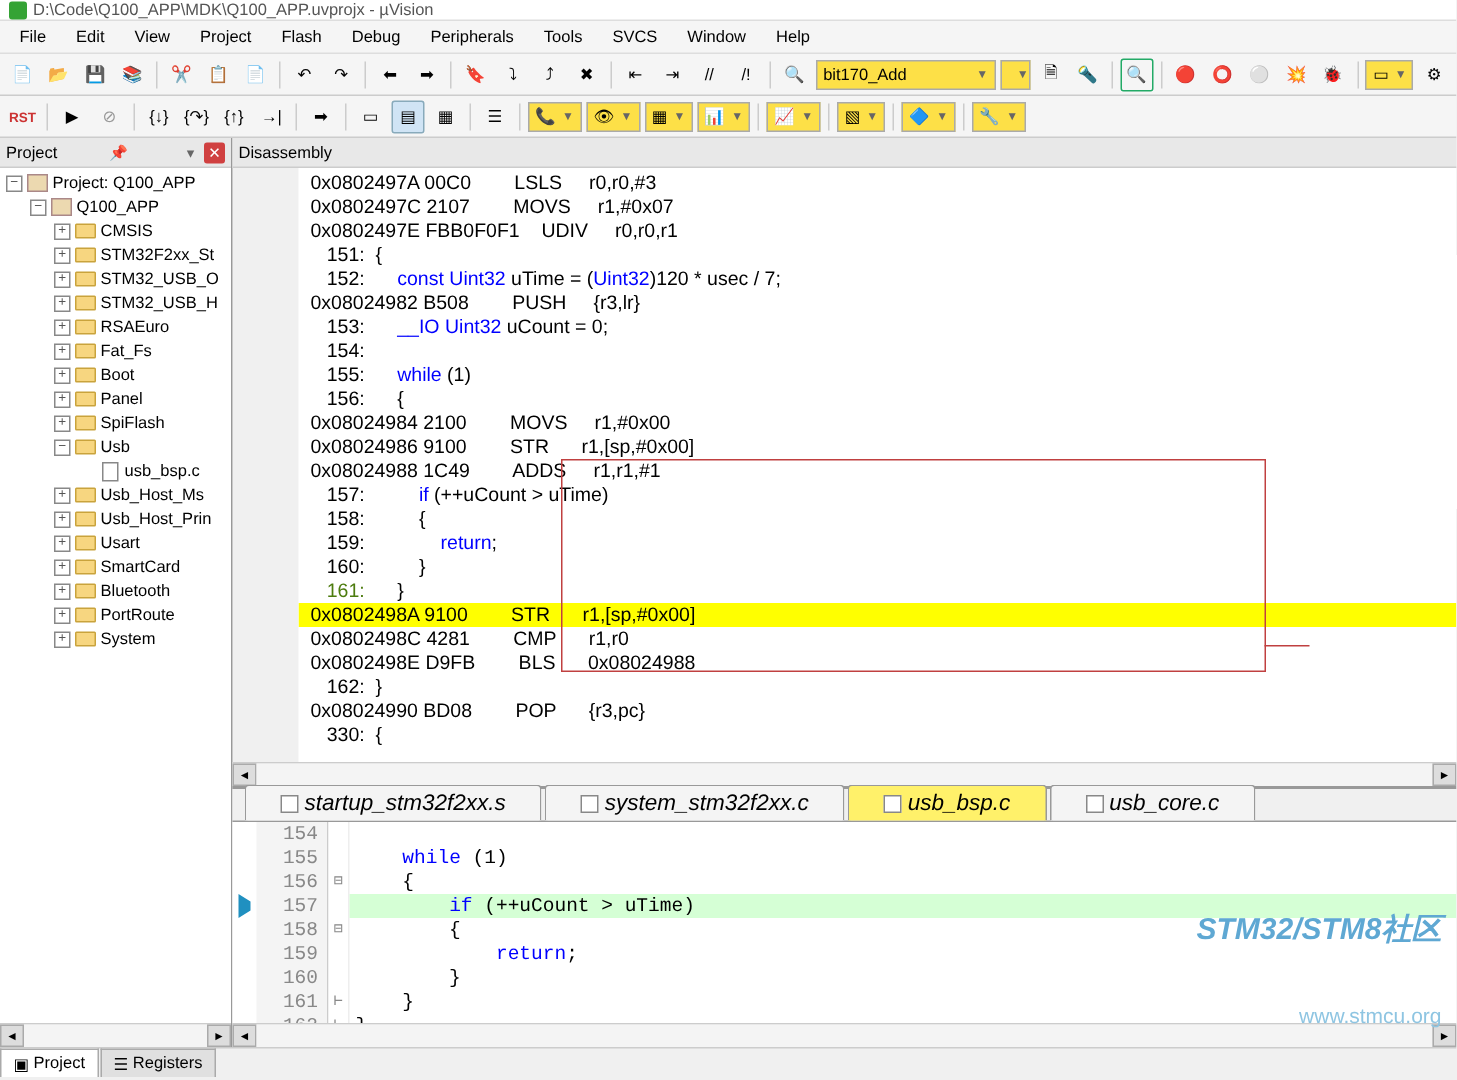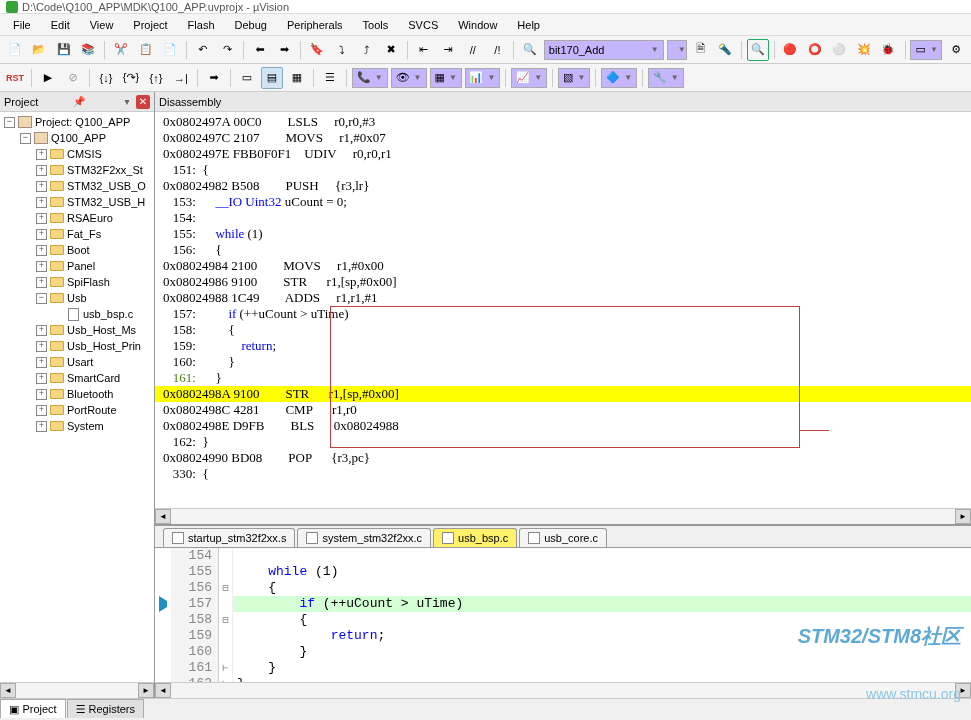--- a/index.html
+++ b/index.html
@@ -4,21 +4,21 @@
 <style>
 * { margin:0; padding:0; box-sizing:border-box; }
 body { font-family: Tahoma, Arial, sans-serif; font-size:11px; background:#f0f0f0; overflow:hidden; width:971px; height:720px; position:relative; }
 .title-bar { height:14px; background:#fff; padding:0 6px; font-size:11px; color:#555; display:flex; align-items:center; border-bottom:1px solid #ddd; }
 .title-bar .icon { width:12px;height:12px;background:#35a335;margin-right:4px;border-radius:2px; }
 .menu-bar { height:22px; background:#f5f5f5; display:flex; align-items:center; padding:0 4px; gap:2px; border-bottom:1px solid #ddd;}
 .menu-bar span { padding:3px 9px; cursor:pointer; }
 .toolbar { height:28px; background:#f5f5f5; display:flex; align-items:center; padding:2px 4px; gap:3px; border-bottom:1px solid #ccc;}
 .toolbar .tb-btn { width:22px; height:22px; display:flex; align-items:center; justify-content:center; cursor:pointer; border:1px solid transparent; border-radius:2px;}
 .toolbar .sep { width:1px; height:18px; background:#ccc; margin:0 2px;}
-.toolbar .combo { height:20px; border:1px solid #aaa; background:#c4b5fd; padding:0 4px; display:flex; align-items:center; min-width:120px; font-size:11px; gap:4px;}
+.toolbar .combo { height:20px; border:1px solid #aaa; background:#fde047; padding:0 4px; display:flex; align-items:center; min-width:120px; font-size:11px; gap:4px;}
 .toolbar .combo .dd { margin-left:auto; font-size:8px; color:#666;}
 
 .main-split { display:flex; height:606px; }
 .project-panel { width:155px; background:#fff; border-right:1px solid #999; display:flex; flex-direction:column;}
 .panel-header { height:20px; background:#e8e8e8; display:flex; align-items:center; padding:0 4px; font-size:11px; border-bottom:1px solid #ccc;}
 .panel-header .hdr-btn { width:14px;height:14px;margin-left:auto;font-size:10px;color:#666;display:flex;align-items:center;justify-content:center;cursor:pointer;}
 .panel-header .hdr-btn.red { background:#d04040;color:#fff;border-radius:2px;margin-left:2px;}
 .tree { flex:1; overflow:auto; padding:2px;}
 .tree-item { display:flex; align-items:center; padding:1px 0; cursor:pointer; white-space:nowrap;}
 .tree-item .twisty { width:11px; height:11px; border:1px solid #888; font-size:9px; line-height:7px; text-align:center; margin-right:2px; color:#555;background:#fff;}
@@ -29,45 +29,45 @@
 .pkg-ico{width:14px;height:12px;background:#ecd9b0;border:1px solid #a88;}
 .scroll-h { height:16px; background:#eee; border-top:1px solid #ccc; display:flex;}
 .scroll-h .sb-btn{width:16px;border:1px solid #aaa;background:#ddd;font-size:8px;display:flex;align-items:center;justify-content:center;}
 .scroll-h .sb-track{flex:1;background:#f4f4f4;}
 .bottom-tabs { height:20px; background:#f0f0f0; display:flex; border-top:1px solid #ccc;}
 .bottom-tabs .btab { padding:2px 8px; border:1px solid #aaa; border-bottom:none; background:#fff; font-size:11px; display:flex; align-items:center; gap:3px; margin-right:1px; }
 .bottom-tabs .btab.inactive { background:#e0e0e0; }
 
 .right-stack { flex:1; display:flex; flex-direction:column; min-width:0;}
 .disasm-panel { height:434px; display:flex; flex-direction:column; border-bottom:2px solid #999;}
-.disasm-body { flex:1; background:#fff; font-family:Liberation Serif, serif; font-size:13px; overflow:auto; position:relative; padding:2px 0;}
+.disasm-body { flex:1; background:#fff; font-family:Liberation Sans, sans-serif; font-size:13px; overflow:auto; position:relative; padding:2px 0;margin-left:44px;}
 .dis-line { white-space:pre; padding:0 8px; line-height:16px; height:16px;}
 .dis-line.hl { background:#ffff00;}
 .red-box { position:absolute; border:1px solid #c04040; left:175px; top:194px; width:470px; height:142px; pointer-events:none;}
 .red-box::after{content:'';position:absolute;bottom:16px;right:-30px;width:30px;border-top:1px solid #c04040;}
 
 .editor-panel { flex:1; display:flex; flex-direction:column; min-height:0;}
 .editor-tabs { height:22px; background:#f0f0f0; display:flex; align-items:flex-end; border-bottom:1px solid #999; padding-left:8px; gap:0;}
-.editor-tab { padding:3px 8px; border:1px solid #999; border-bottom:none; background:#f4f4f4; font-size:11px; display:flex; align-items:center; gap:4px; border-radius:3px 3px 0 0; margin-right:2px;}
+.editor-tab { padding:3px 23px; border:1px solid #999; border-bottom:none; background:#f4f4f4; font-size:15px; display:flex; align-items:center; gap:4px; border-radius:3px 3px 0 0; margin-right:2px;font-style:italic;}
 .editor-tab.active { background:#fff16a;}
 .editor-tab .fi { width:12px;height:12px;background:#fff;border:1px solid #888;}
 .editor-body { flex:1; display:flex; background:#fff; font-family:'Courier New',monospace; font-size:13px; overflow:hidden;}
 .gutter { width:48px; background:#f4f4f4; border-right:1px solid #ccc; text-align:right; padding-right:6px; color:#888;}
 .gutter div{height:16px;line-height:16px;}
 .fold-gutter { width:14px; background:#fff; border-right:1px solid #eee;}
 .fold-gutter div{height:16px;display:flex;align-items:center;justify-content:center;font-size:10px;color:#888;}
 .bp-gutter{width:16px;background:#fff;}
 .bp-gutter div{height:16px;display:flex;align-items:center;justify-content:center;}
 .bp-arrow{width:0;height:0;border-top:5px solid transparent;border-bottom:5px solid transparent;border-left:8px solid #2090c0;}
 .code-area{flex:1;}
 .code-area div{height:16px;line-height:16px;white-space:pre;padding-left:4px;}
 .code-area .cur-line{background:#d5ffd5;}
 .kw{color:#0000ff;}
 
-.watermark { position:absolute; right:10px; bottom:18px; text-align:right; pointer-events:none;}
+.watermark { position:absolute; right:10px; bottom:35px; text-align:right; pointer-events:none;}
 .watermark .l1{font-size:20px; font-weight:bold; font-style:italic; color:#5fa8d3;}
 .watermark .l2{font-size:14px; color:#8ec5e2;margin-top:36px;}
 </style>
 </head>
 <body>
 
 <div class="title-bar">
   <span class="icon"></span>
   <span>D:\Code\Q100_APP\MDK\Q100_APP.uvprojx - µVision</span>
 </div>
@@ -331,20 +331,21 @@
     <div class="disasm-panel">
       <div class="panel-header">
         <span>Disassembly</span>
       </div>
       <div class="disasm-body" id="disasm-body">
         <div class="red-box"></div>
       <div class="dis-line">0x0802497A 00C0        LSLS     r0,r0,#3</div>
           <div class="dis-line">0x0802497C 2107        MOVS     r1,#0x07</div>
           <div class="dis-line">0x0802497E FBB0F0F1    UDIV     r0,r0,r1</div>
           <div class="dis-line">   <span style="color:#000">151:  </span>{</div>
+          <div class="dis-line">   <span style="color:#000">152:  </span>    <span class="kw">const</span> <span class="kw">Uint32</span> uTime = (<span class="kw">Uint32</span>)120 * usec / 7;</div>
           <div class="dis-line">0x08024982 B508        PUSH     {r3,lr}</div>
           <div class="dis-line">   <span style="color:#000">153:  </span>    <span class="kw">__IO</span> <span class="kw">Uint32</span> uCount = 0;</div>
           <div class="dis-line">   <span style="color:#000">154:  </span></div>
           <div class="dis-line">   <span style="color:#000">155:  </span>    <span class="kw">while</span> (1)</div>
           <div class="dis-line">   <span style="color:#000">156:  </span>    {</div>
           <div class="dis-line">0x08024984 2100        MOVS     r1,#0x00</div>
           <div class="dis-line">0x08024986 9100        STR      r1,[sp,#0x00]</div>
           <div class="dis-line">0x08024988 1C49        ADDS     r1,r1,#1</div>
           <div class="dis-line">   <span style="color:#000">157:  </span>        <span class="kw">if</span> (++uCount &gt; uTime)</div>
           <div class="dis-line">   <span style="color:#000">158:  </span>        {</div>

